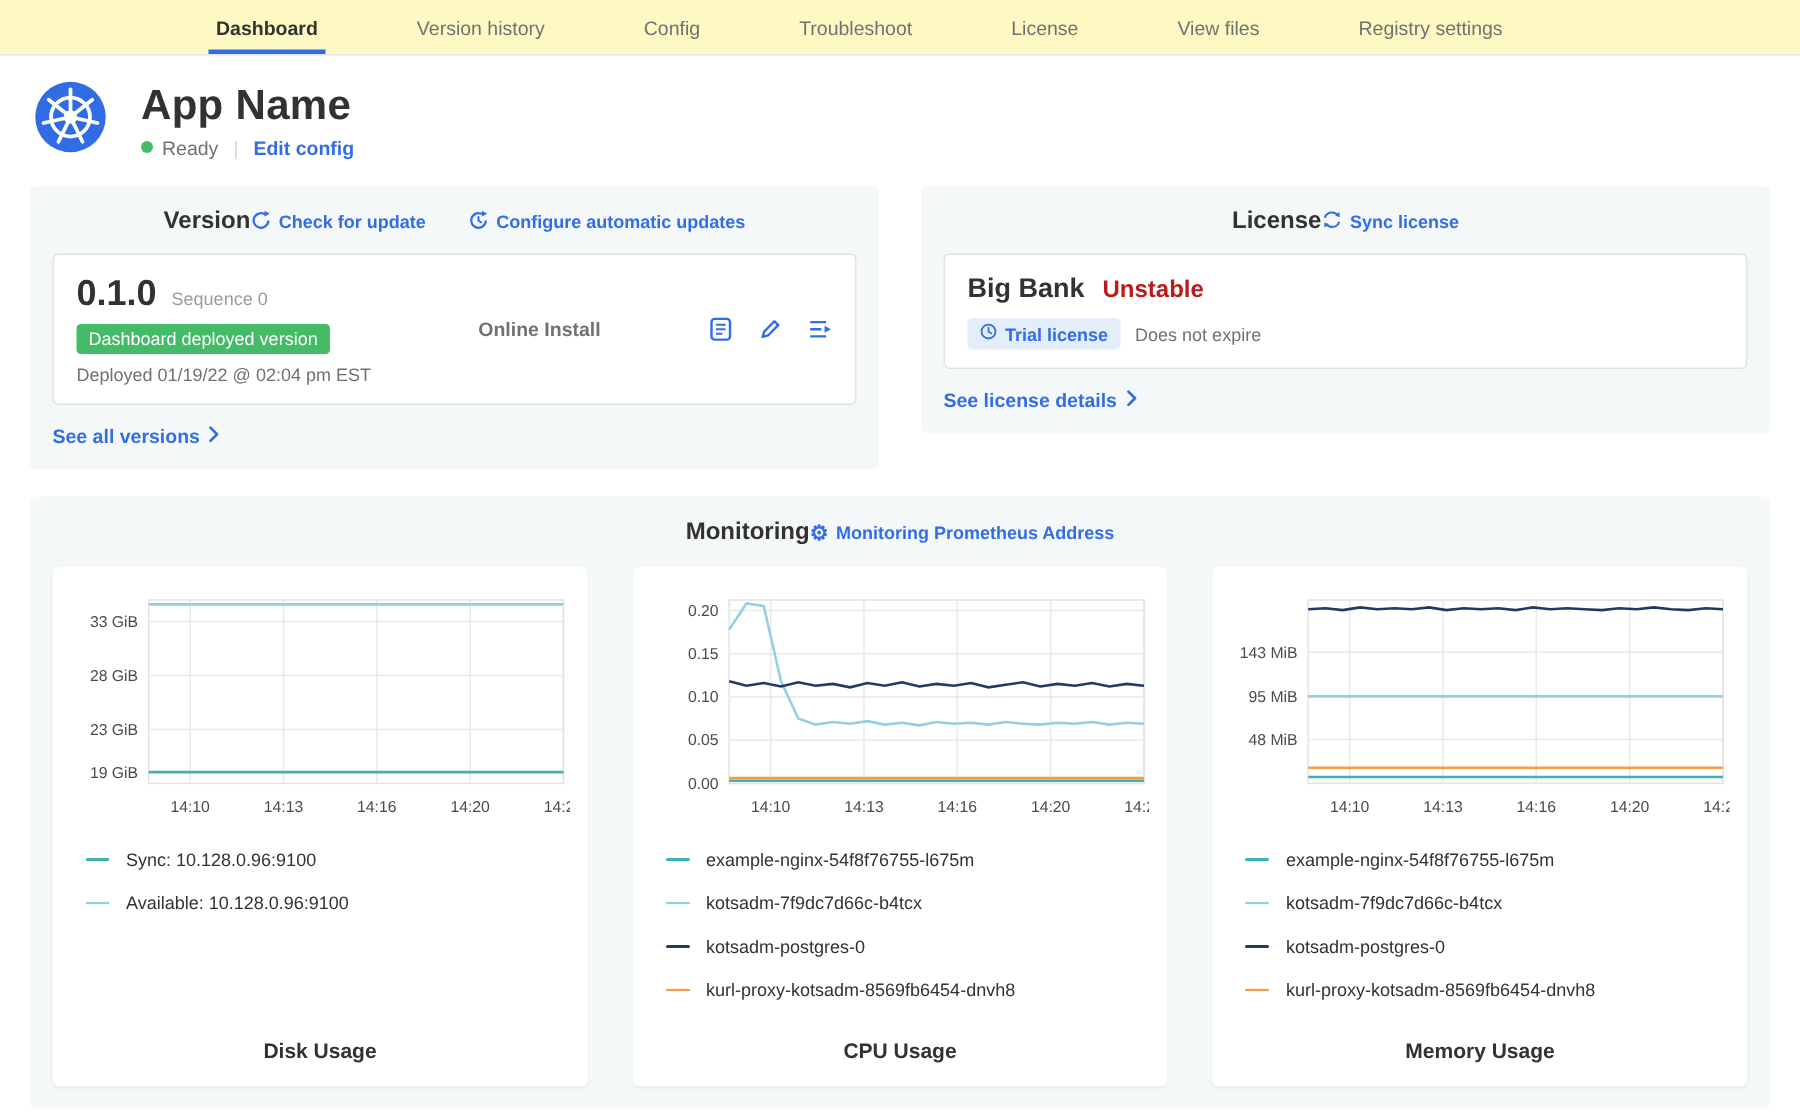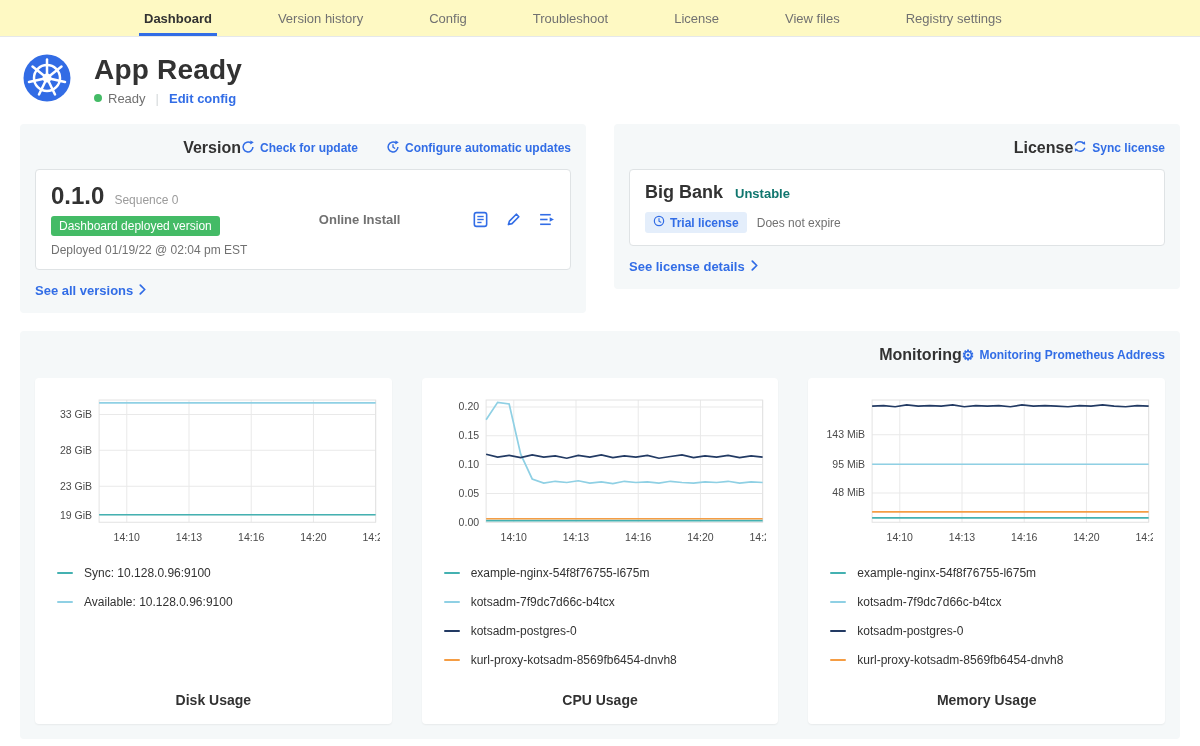--- a/index.html
+++ b/index.html
@@ -21,39 +21,39 @@
   .dot { width: 8px; height: 8px; border-radius: 50%; background: var(--green, #44bb66); margin-right: 6px; }
   .status-text { color: var(--text-gray, #717171); }
   .vdiv { color: #d4d8da; margin: 0 10px; }
   a.blue-link { color: var(--accent-blue, #326de6); text-decoration: none; font-weight: bold; cursor: pointer; display: inline-flex; align-items: center; gap: 5px; }
   a.blue-link svg { flex: 0 0 auto; }
 
   
   .cards-row { display: flex; gap: 28px; padding: 8px 20px 0; align-items: flex-start; }
   .panel { background: var(--panel-bg, #f5f8f9); border-radius: 4px; padding: 15px; }
   .panel-half { flex: 1 1 0; }
-  .panel-head { display: flex; align-items: center; justify-content: flex-end; }
+  .panel-head { display: flex; align-items: center; justify-content: center; }
   .panel-title { font-size: 16px; font-weight: bold; }
   .head-links { display: flex; gap: 28px; font-size: 12px; }
 
   .white-card { background: #fff; border: 1px solid #dfe3e5; border-radius: 4px; margin-top: 12px; padding: 12px 15px; }
   .version-inner { display: flex; align-items: center; justify-content: space-between; }
   .ver-line { display: flex; align-items: baseline; gap: 10px; }
   .ver-num { font-size: 24px; font-weight: bold; }
   .ver-seq { font-size: 12px; color: var(--text-light, #9b9b9b); }
   .green-badge { display: inline-block; background: var(--green, #44bb66); color: #fff; font-size: 12px; padding: 3px 8px; border-radius: 3px; margin: 6px 0 7px; }
   .deployed-at { font-size: 12px; color: var(--text-gray, #717171); }
   .install-type { font-size: 13px; font-weight: bold; color: var(--text-gray, #717171); }
   .icon-actions { display: flex; gap: 16px; }
   .icon-btn { color: var(--accent-blue, #326de6); cursor: pointer; display: inline-flex; }
   .see-link { margin-top: 13px; display: inline-flex; font-size: 13px; }
 
   .cust-line { display: flex; align-items: baseline; gap: 12px; }
   .cust-name { font-size: 18px; font-weight: bold; }
-  .channel { font-size: 13px; font-weight: bold; color: #0f766e; }
+  .channel { font-size: 16px; font-weight: bold; color: #b91c1c; }
   .lic-line2 { display: flex; align-items: center; gap: 10px; margin-top: 9px; }
   .trial-badge { display: inline-flex; align-items: center; gap: 5px; background: #e4eefb; color: var(--accent-blue, #326de6); font-size: 12px; font-weight: bold; padding: 3px 8px; border-radius: 3px; }
   .expiry { font-size: 12px; color: var(--text-gray, #717171); }
 
   
   .monitoring { margin: 18px 20px 0; }
   .gear-glyph { font-size: 14px; line-height: 1; }
   .charts-row { display: flex; gap: 30px; margin-top: 14px; align-items: stretch; }
   .chart-card { flex: 1 1 0; background: #fff; border-radius: 4px; box-shadow: 0 1px 2px rgba(0,0,0,.06); padding: 12px 12px 16px; display: flex; flex-direction: column; }
   .chart-plot svg { width: 100%; height: auto; display: block; font-family: "Liberation Sans", sans-serif; }
@@ -86,21 +86,21 @@
         <line x1="50" y1="50" x2="66" y2="83"></line>
         <line x1="50" y1="50" x2="34" y2="83"></line>
         <line x1="50" y1="50" x2="14" y2="58"></line>
         <line x1="50" y1="50" x2="21" y2="27"></line>
       </g>
       <circle cx="50" cy="50" r="26" fill="none" stroke="#fff" stroke-width="5"></circle>
       <circle cx="50" cy="50" r="9" fill="#fff"></circle>
     </svg>
   </span>
   <div class="meta">
-    <div class="app-title">App Ready</div>
+    <div class="app-title">App Name</div>
     <div class="status-row">
       <span class="dot"></span>
       <span class="status-text">Ready</span>
       <span class="vdiv">|</span>
       <a class="blue-link">Edit config</a>
     </div>
   </div>
 </header>
 
 <div class="cards-row">

